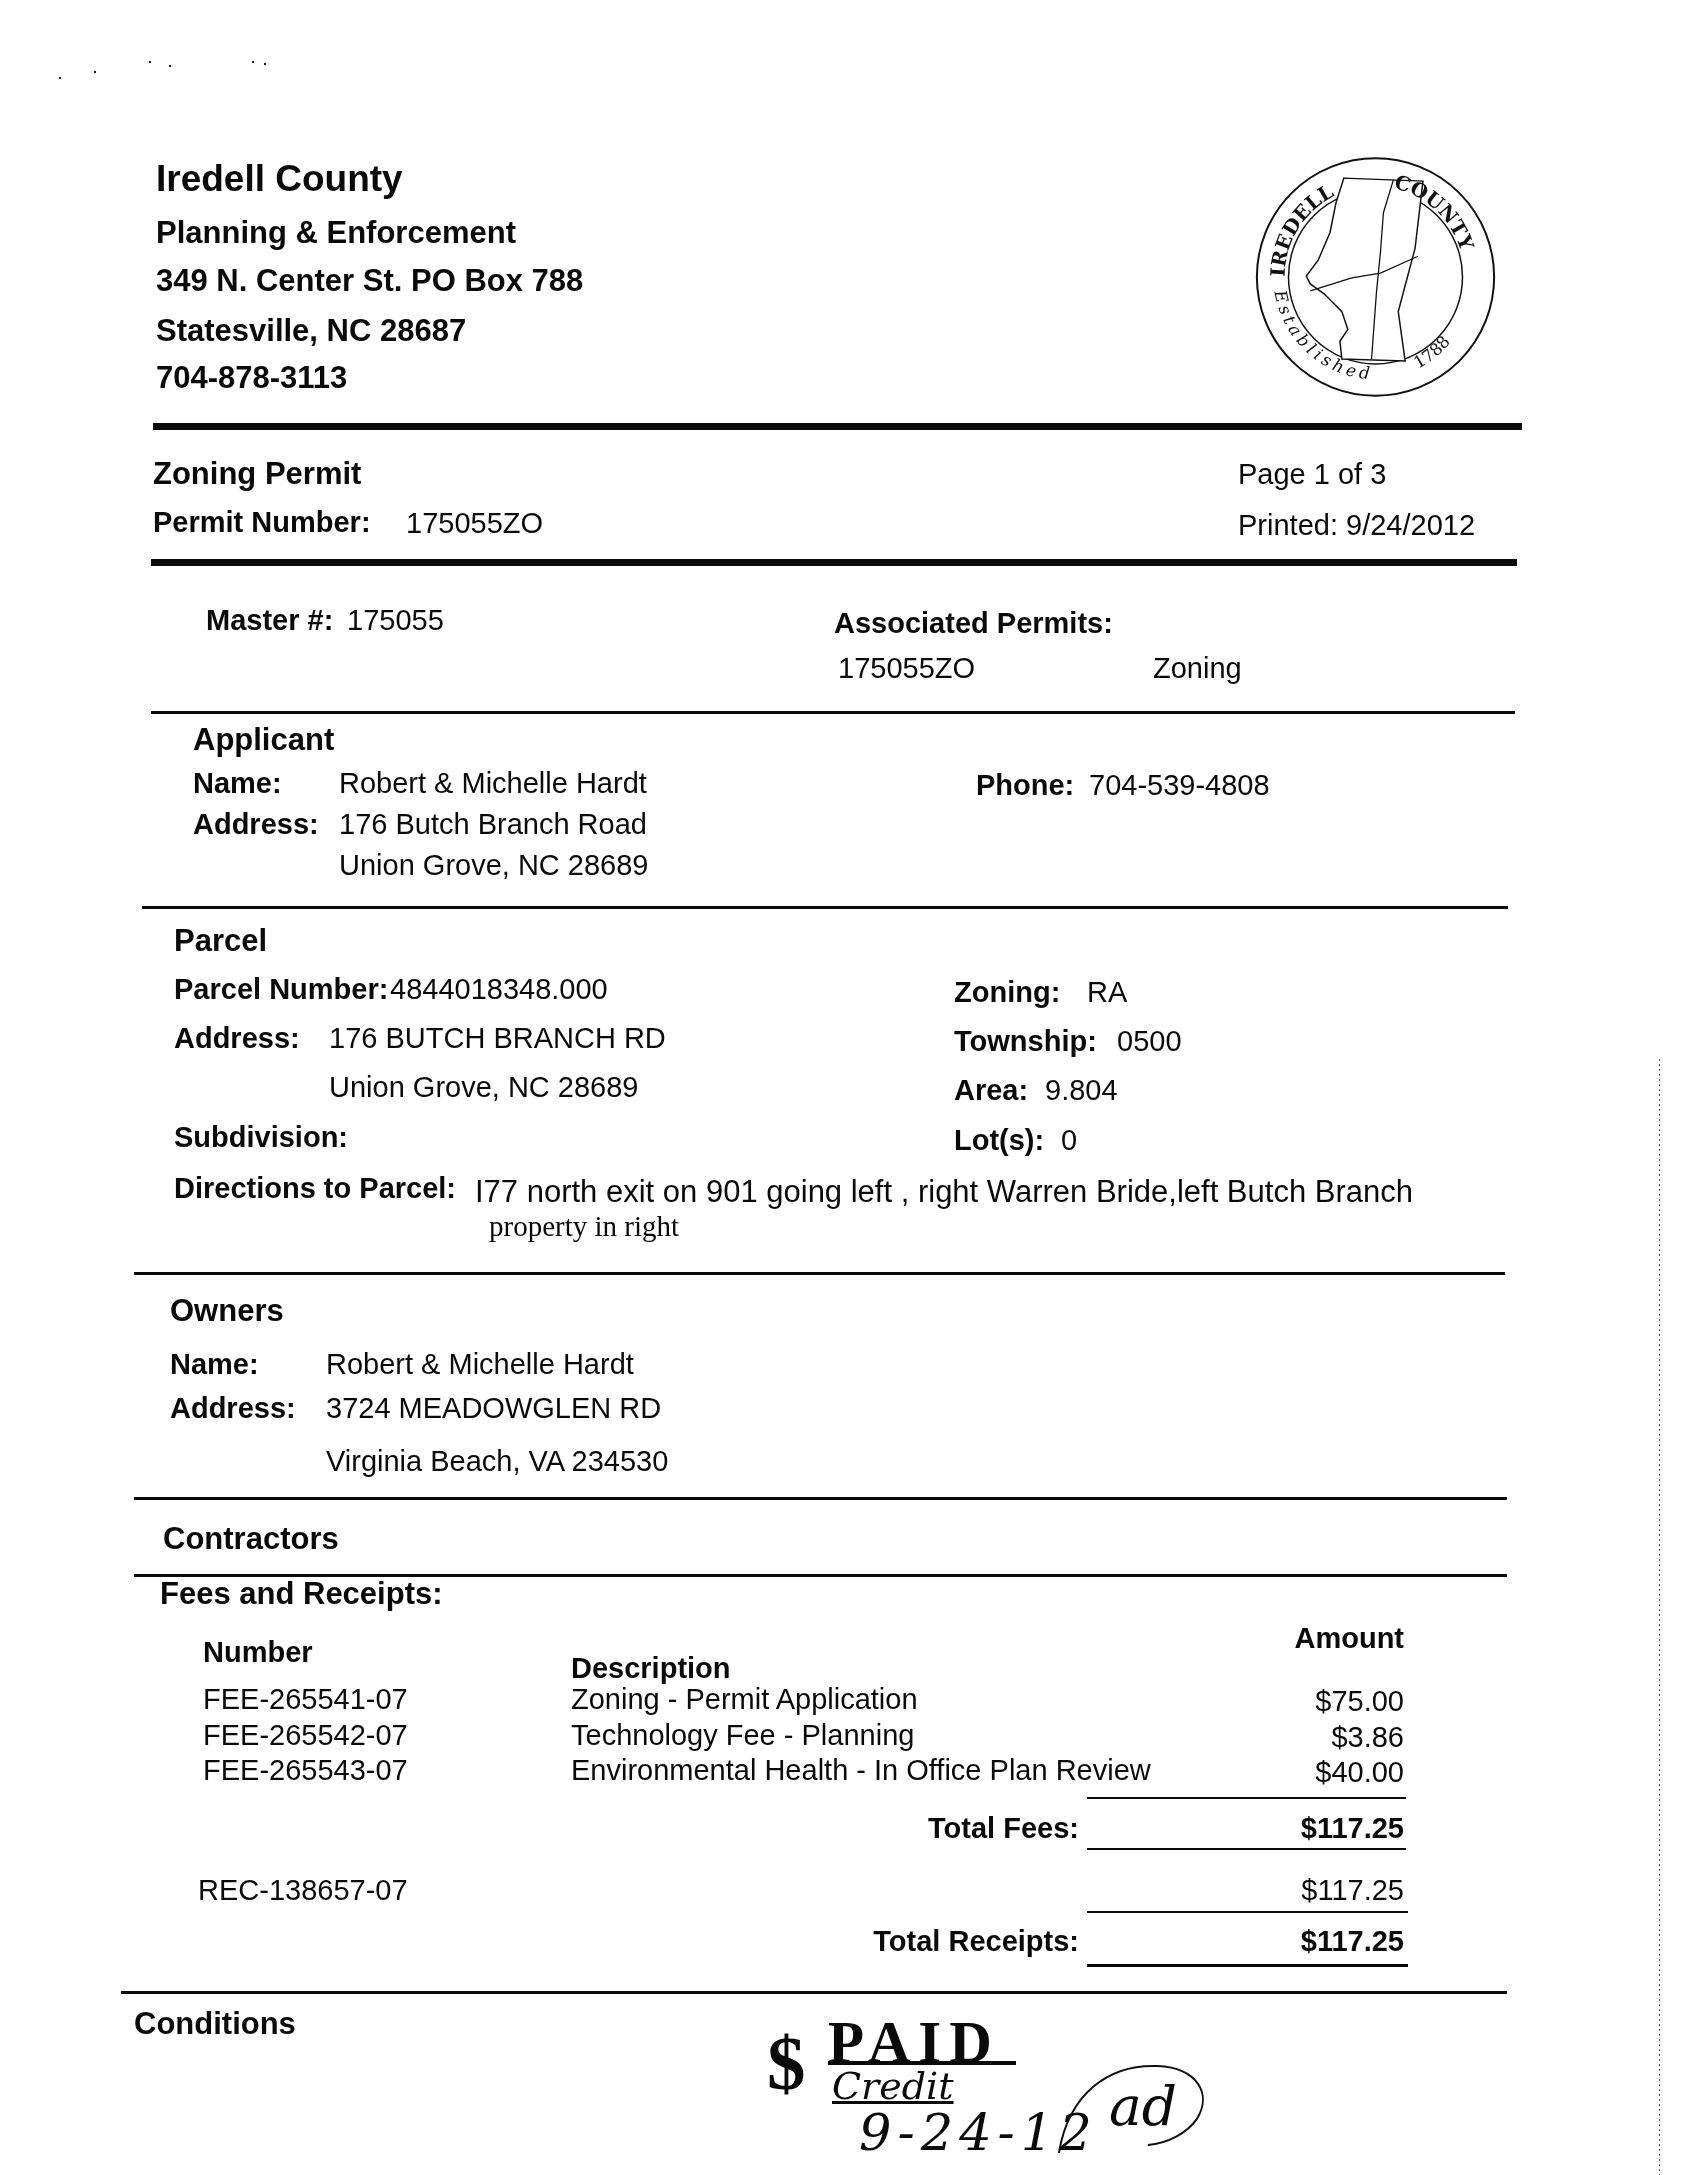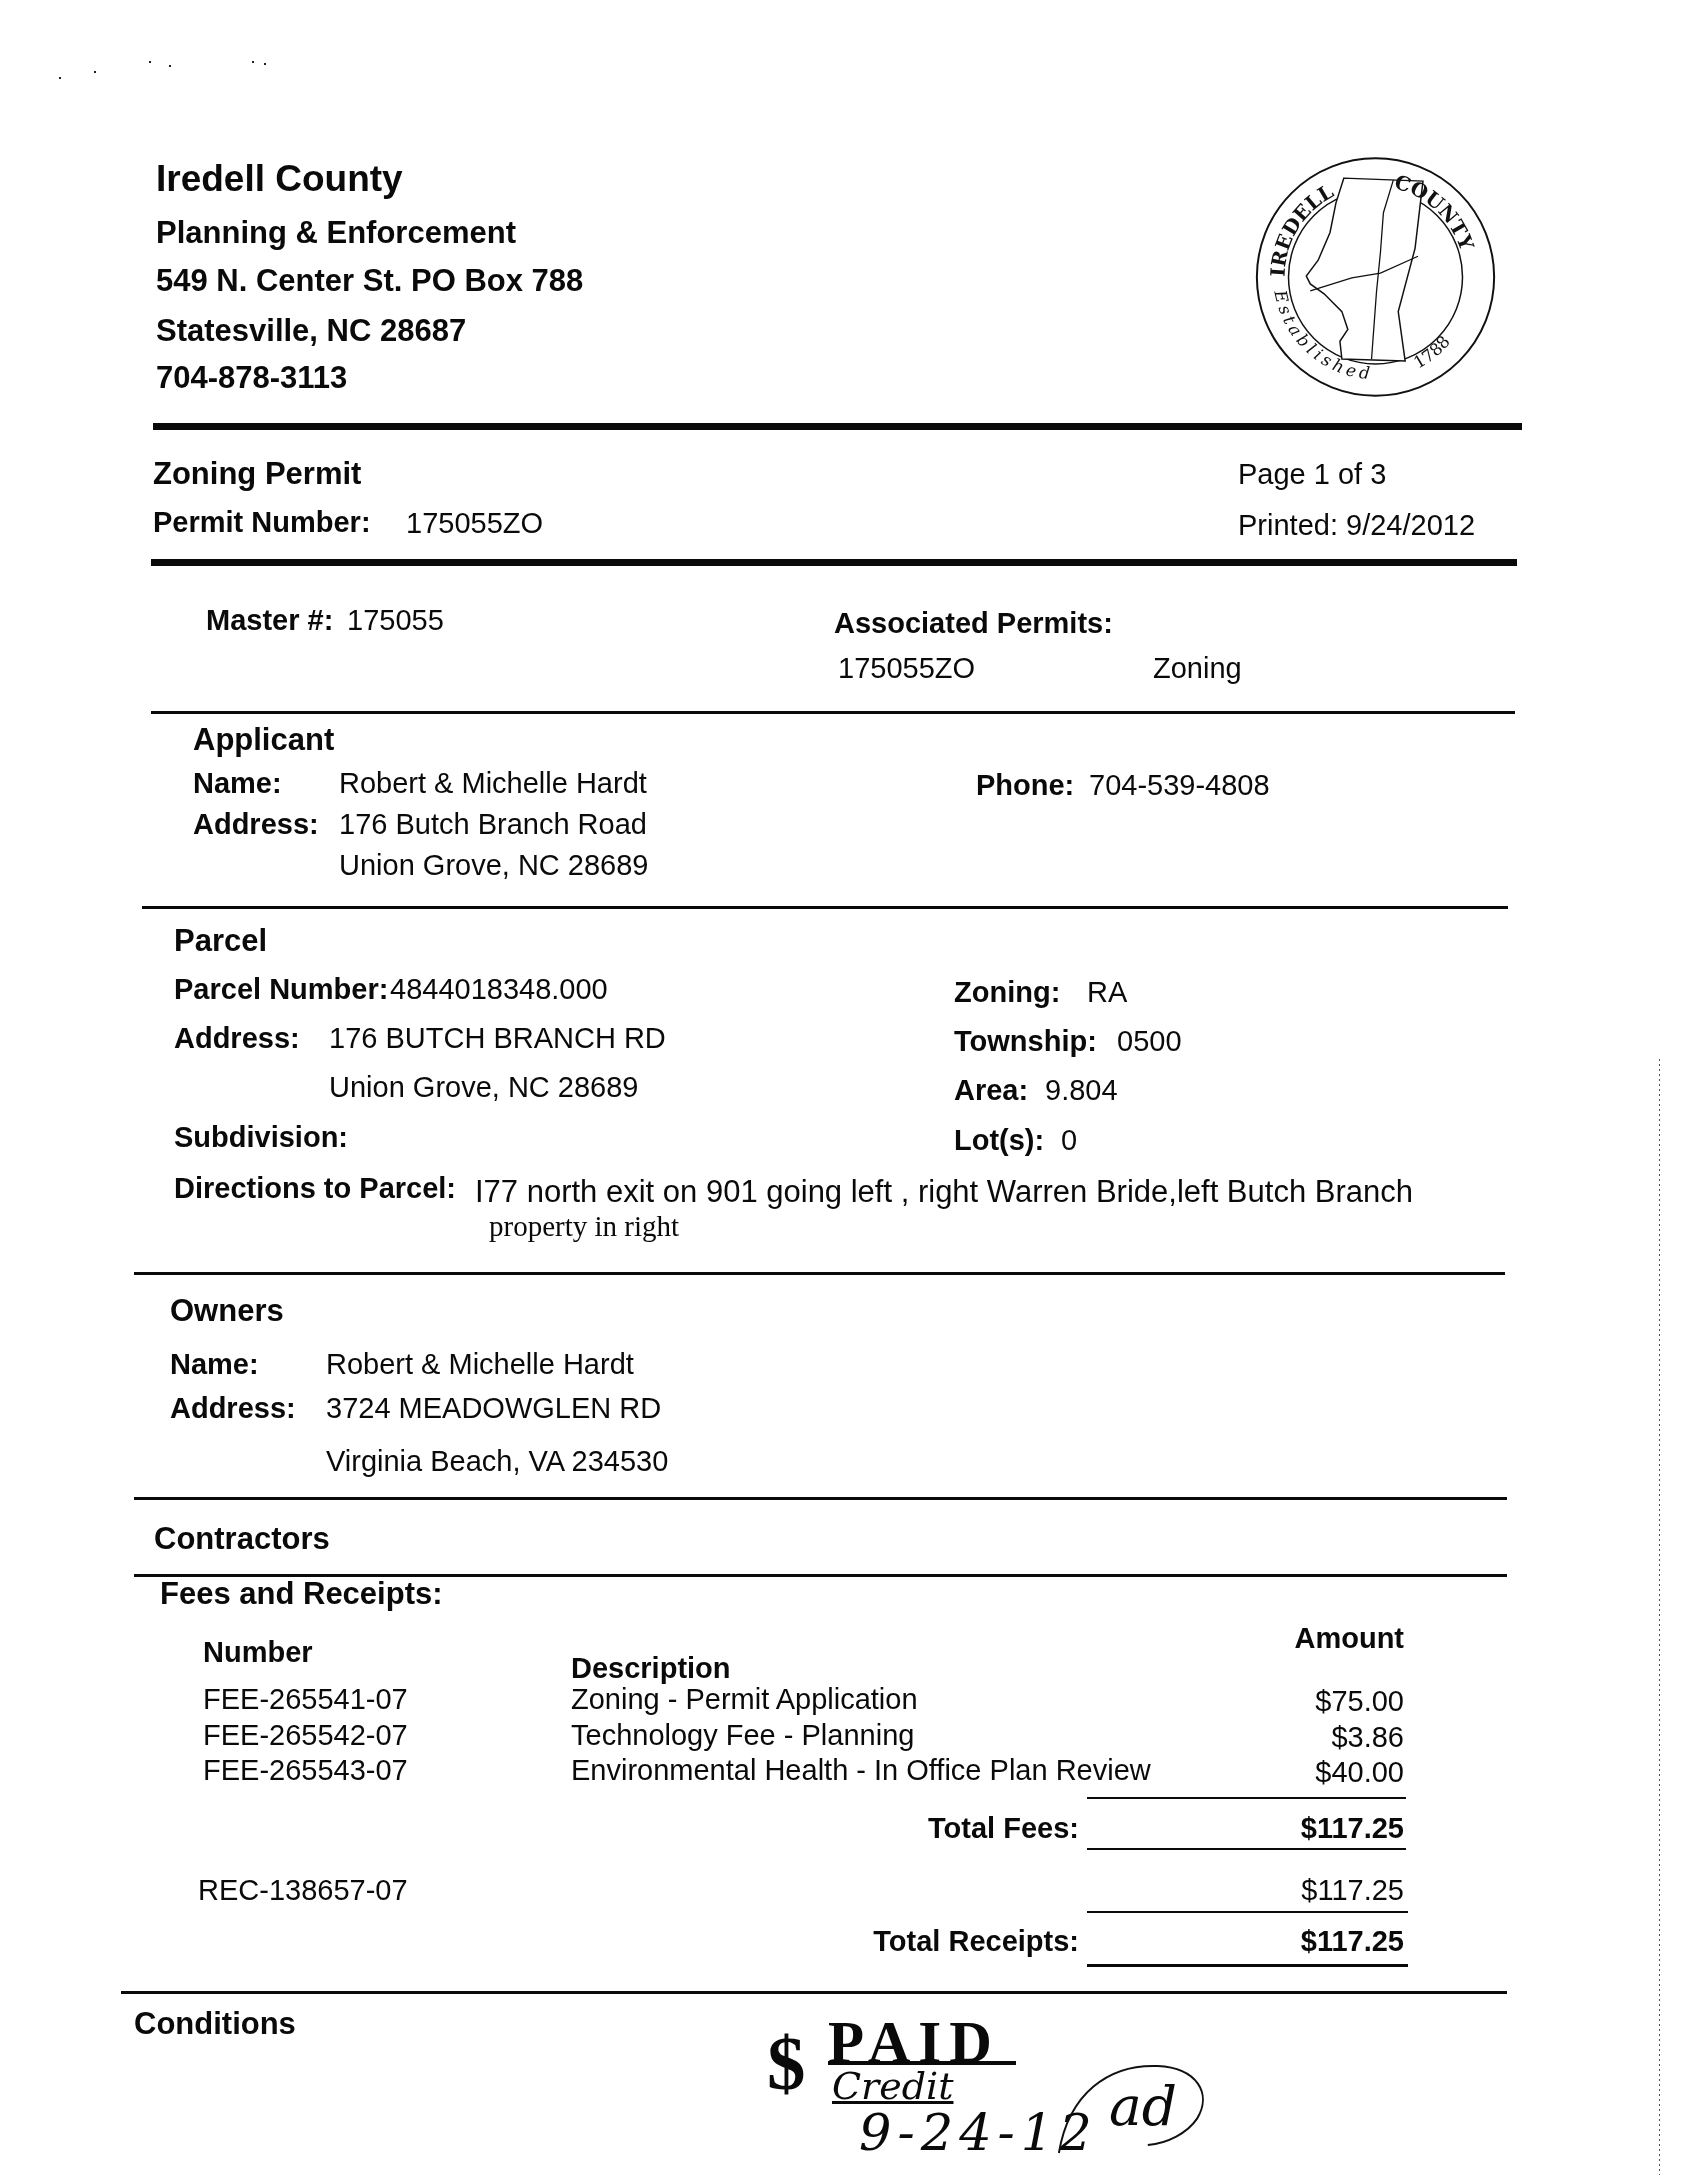--- a/index.html
+++ b/index.html
@@ -31,21 +31,21 @@
 <div class="speck" style="left:94px;top:71px;"></div>
 <div class="speck" style="left:149px;top:61px;"></div>
 <div class="speck" style="left:169px;top:65px;"></div>
 <div class="speck" style="left:252px;top:61px;"></div>
 <div class="speck" style="left:264px;top:63px;"></div>
 <div class="scanline"></div>
 
 <div>
   <div class="abs b h1" style="left:156px;top:160px;">Iredell County</div>
   <div class="abs b h2" style="left:156px;top:217px;">Planning &amp; Enforcement</div>
-  <div class="abs b h2" style="left:156px;top:265px;">549 N. Center St.  PO Box 788</div>
+  <div class="abs b h2" style="left:156px;top:265px;">349 N. Center St.  PO Box 788</div>
   <div class="abs b h2" style="left:156px;top:315px;">Statesville, NC 28687</div>
   <div class="abs b h2" style="left:156px;top:362px;">704-878-3113</div>
 </div>
 
 <svg class="abs" style="left:1245px;top:153px;" width="262" height="248" viewBox="0 0 265 250">
   <defs>
     <path id="sealTop" d="M 40 125 A 92 92 0 0 1 132 33"></path>
     <path id="sealRight" d="M 150 35 A 92 92 0 0 1 222 125"></path>
     <path id="sealBottom" d="M 30 140 A 104 104 0 0 0 160 225"></path>
     <path id="sealYear" d="M 175 218 A 104 104 0 0 0 225 160"></path>
@@ -135,21 +135,21 @@
   <div class="abs b sec" style="left:170px;top:1295px;">Owners</div>
   <div class="abs b lbl" style="left:170px;top:1350px;">Name:</div>
   <div class="abs val" style="left:326px;top:1350px;">Robert &amp; Michelle Hardt</div>
   <div class="abs b lbl" style="left:170px;top:1394px;">Address:</div>
   <div class="abs val" style="left:326px;top:1394px;">3724 MEADOWGLEN RD</div>
   <div class="abs val" style="left:326px;top:1447px;">Virginia Beach, VA 234530</div>
 </div>
 
 <div class="rule thin" style="left:134px;top:1497px;width:1373px;"></div>
 
-<div class="abs b sec" style="left:154px;top:1523px;">Contractors</div>
+<div class="abs b sec" style="left:163px;top:1523px;">Contractors</div>
 
 <div class="rule thin" style="left:134px;top:1574px;width:1373px;"></div>
 
 <div>
   <div class="abs b sec" style="left:160px;top:1578px;">Fees and Receipts:</div>
   <div class="abs b lbl" style="left:203px;top:1638px;">Number</div>
   <div class="abs b lbl" style="left:571px;top:1642px;margin-top:12px;">Description</div>
   <div class="abs b lbl amt" style="left:1238px;width:166px;top:1624px;">Amount</div>
 
   <div>

